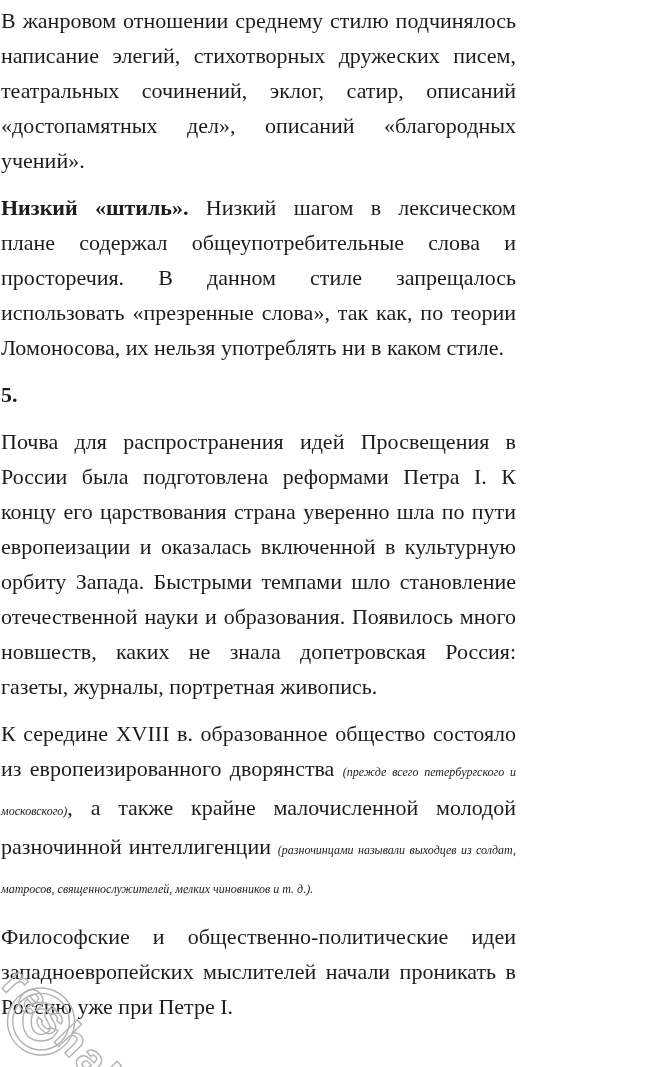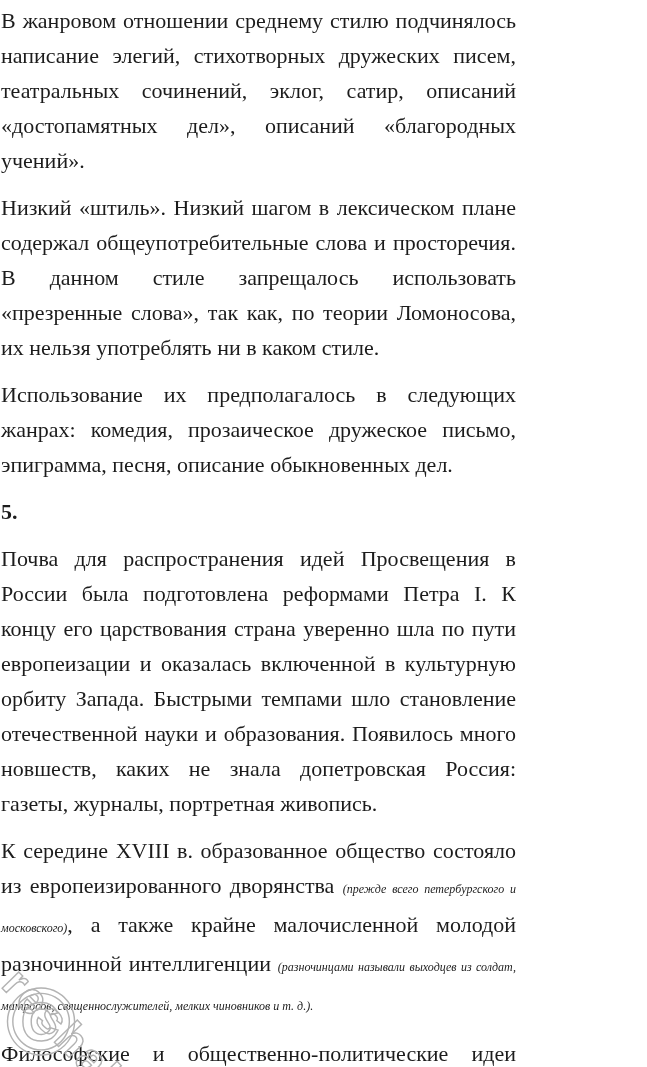--- a/index.html
+++ b/index.html
@@ -19,21 +19,21 @@
     font-size: 22px;
     line-height: 35px;
     color: #1c1c1c;
   }
   .para {
     margin: 0 0 12px 0;
     text-align: justify;
     text-justify: inter-word;
   }
   .lead-bold {
-    font-weight: normal;
+    font-weight: bold;
   }
   .section-number {
     font-weight: bold;
     text-align: left;
   }
   .note {
     font-style: italic;
     font-size: 12px;
   }
   .watermark {
@@ -53,21 +53,20 @@
 </style>
 </head>
 <body>
 
 <div class="page">
 
   <p class="para">В жанровом отношении среднему стилю подчинялось написание элегий, стихотворных дружеских писем, театральных сочинений, эклог, сатир, описаний «достопамятных дел», описаний «благородных учений».</p>
 
   <p class="para"><span class="lead-bold">Низкий «штиль».</span><span> Низкий шагом в лексическом плане содержал общеупотребительные слова и просторечия. В данном стиле запрещалось использовать «презренные слова», так как, по теории Ломоносова, их нельзя употреблять ни в каком стиле.</span></p>
 
-  <p class="para">Использование их предполагалось в следующих жанрах: комедия, прозаическое дружеское письмо, эпиграмма, песня, описание обыкновенных дел.</p>
 
 
   <p class="para section-number">5.</p>
 
   <p class="para">Почва для распространения идей Просвещения в России была подготовлена реформами Петра I. К концу его царствования страна уверенно шла по пути европеизации и оказалась включенной в культурную орбиту Запада. Быстрыми темпами шло становление отечественной науки и образования. Появилось много новшеств, каких не знала допетровская Россия: газеты, журналы, портретная живопись.</p>
 
   <p class="para"><span>К середине XVIII в. образованное общество состояло из европеизированного дворянства </span><span class="note">(прежде всего петербургского и</span> <span class="note">московского)</span><span>, а также крайне малочисленной молодой разночинной интеллигенции </span><span class="note">(разночинцами называли выходцев из солдат, матросов, священнослужителей, мелких чиновников и т. д.).</span></p>
 
   <p class="para">Философские и общественно-политические идеи западноевропейских мыслителей начали проникать в Россию уже при Петре I.</p>
 

